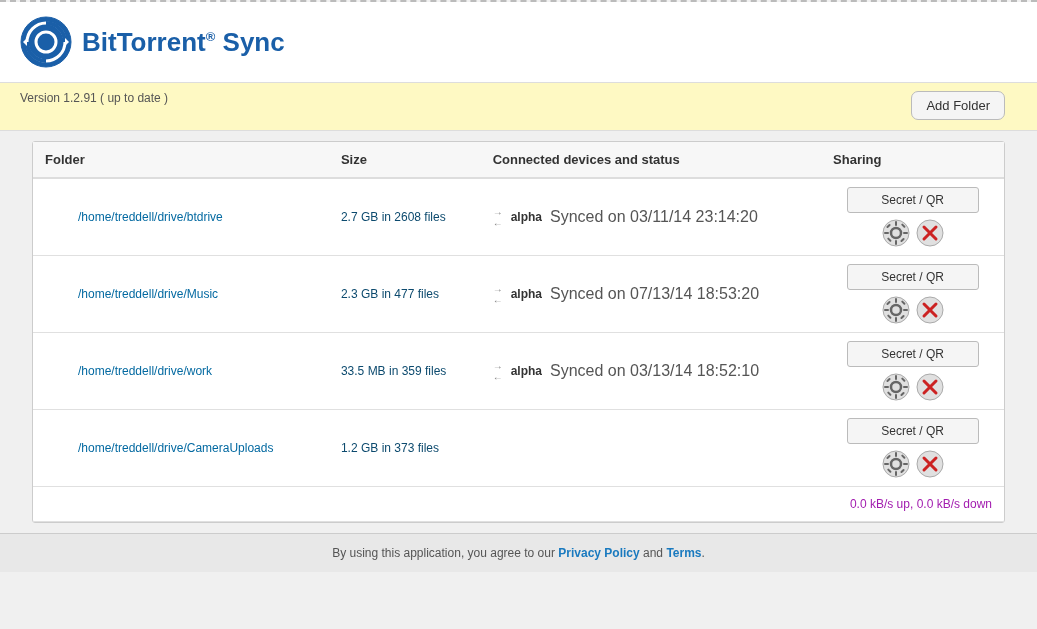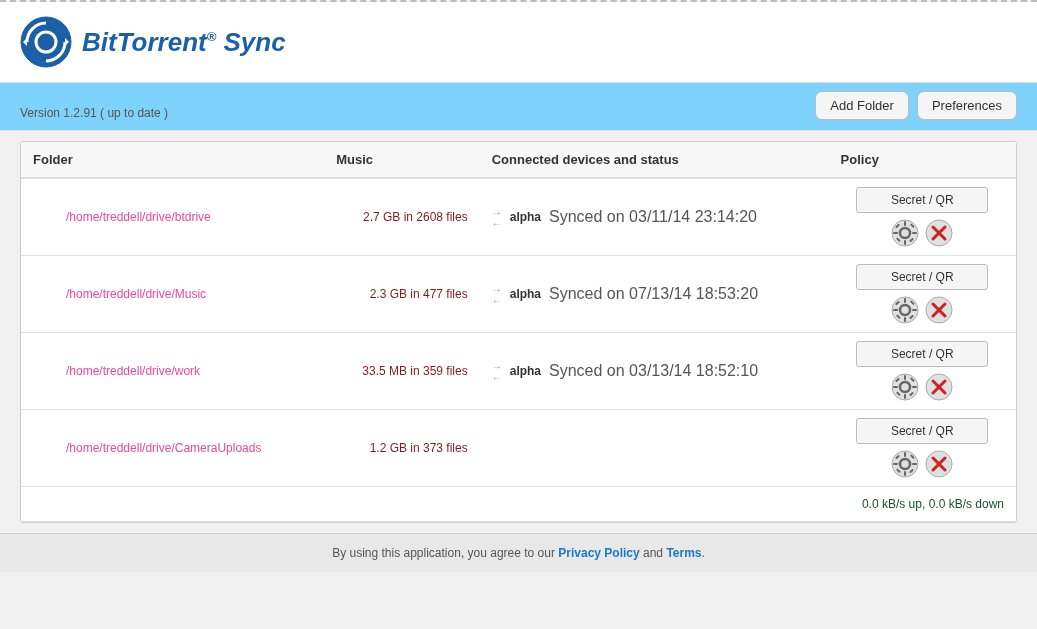--- a/index.html
+++ b/index.html
@@ -24,24 +24,24 @@
     .logo-area {
       display: flex;
       align-items: center;
       gap: 10px;
     }
     .logo-icon {
       width: 52px;
       height: 52px;
     }
     .version-bar {
-      background: #7dd3fc;
-      padding: 8px 20px 10px 20px;
-      display: flex;
-      align-items: flex-end;
+      background: #fef9c3;
+      padding: 8px 32px 10px 20px;
+      display: flex;
+      align-items: flex-start;
       justify-content: space-between;
       border-bottom: 1px solid #ddd;
     }
     .version-text {
       font-size: 12px;
       color: #555;
     }
     .btn {
       background: #f5f5f5;
       border: 1px solid #bbb;
@@ -50,21 +50,21 @@
       font-size: 13px;
       cursor: pointer;
       color: #333;
     }
     .btn-group {
       display: flex;
       gap: 8px;
     }
     .main {
       background: #fff;
-      margin: 10px 20px;
+      margin: 10px 32px;
       border: 1px solid #ccc;
       border-radius: 3px;
     }
     table {
       width: 100%;
       border-collapse: collapse;
     }
     thead tr {
       background: #f7f7f7;
       border-bottom: 2px solid #ddd;
@@ -81,28 +81,27 @@
     }
     tbody tr:last-child.data-row {
       border-bottom: none;
     }
     td {
       padding: 8px 12px;
       vertical-align: middle;
     }
     .folder-path {
       font-size: 12px;
-      color: #ec4899;
+      color: #0369a1;
       padding-left: 45px;
     }
     .size-text {
       font-size: 12px;
-      color: #7f1d1d;
+      color: #0c4a6e;
       white-space: nowrap;
-      text-align: right;
     }
     .device-cell {
       display: flex;
       align-items: center;
       gap: 8px;
     }
     .device-name {
       font-size: 12px;
       color: #333;
       font-weight: bold;
@@ -140,21 +139,21 @@
       cursor: pointer;
     }
     .x-icon {
       width: 28px;
       height: 28px;
       cursor: pointer;
     }
     .footer-row td {
       text-align: right;
       font-size: 12px;
-      color: #14532d;
+      color: #a21caf;
       padding: 10px 12px;
       border-top: 1px solid #e0e0e0;
     }
     .page-footer {
       background: #e8e8e8;
       text-align: center;
       padding: 12px;
       font-size: 12px;
       color: #555;
       border-top: 1px solid #ccc;
@@ -186,41 +185,40 @@
       <circle cx="26" cy="26" r="25" fill="#1a5fa8" stroke="#1a5fa8" stroke-width="1"></circle>
       <circle cx="26" cy="26" r="19" fill="none" stroke="white" stroke-width="3"></circle>
       <circle cx="26" cy="26" r="10" fill="none" stroke="white" stroke-width="3"></circle>
       <path d="M26 7 A19 19 0 0 1 45 26" fill="none" stroke="#1a5fa8" stroke-width="4"></path>
       <path d="M26 45 A19 19 0 0 1 7 26" fill="none" stroke="#1a5fa8" stroke-width="4"></path>
 
       <polygon points="45,22 49,26 45,30" fill="white"></polygon>
       <polygon points="7,30 3,26 7,22" fill="white"></polygon>
     </svg>
     <div>
-      <span style="font-size:26px; font-weight:bold; color:#1a5fa8;font-style:italic;">BitTorrent<sup style="font-size:13px;">®</sup> Sync</span>
+      <span style="font-size:26px; font-weight:bold; color:#1a5fa8;">BitTorrent<sup style="font-size:13px;">®</sup> Sync</span>
     </div>
   </div>
 </div>
 
 <div class="version-bar">
   <span class="version-text">Version 1.2.91 ( up to date )</span>
   <div class="btn-group">
     <button class="btn">Add Folder</button>
-    <button class="btn">Preferences</button>
   </div>
 </div>
 
 <div class="main">
   <table>
     <thead>
       <tr>
         <th>Folder</th>
-        <th>Music</th>
+        <th>Size</th>
         <th>Connected devices and status</th>
-        <th>Policy</th>
+        <th>Sharing</th>
       </tr>
     </thead>
     <tbody id="table-body">
 
     <tr class="data-row">
           <td class="folder-path">/home/treddell/drive/btdrive</td>
           <td class="size-text">2.7 GB in 2608 files</td>
           <td>
       <div class="device-cell">
         <div class="arrows">

